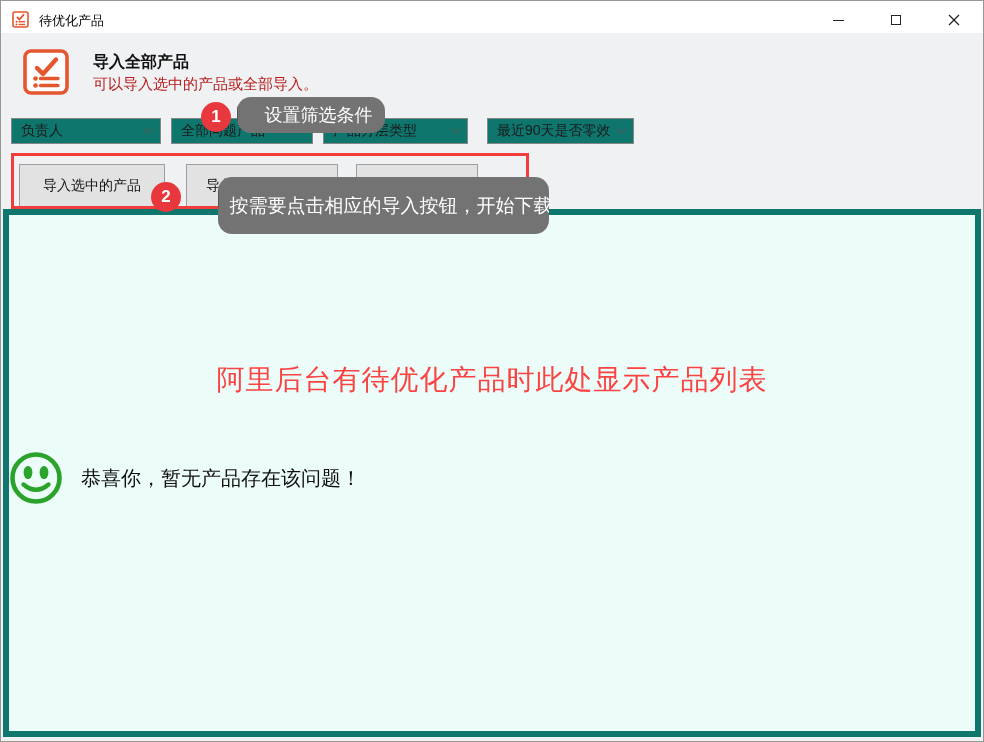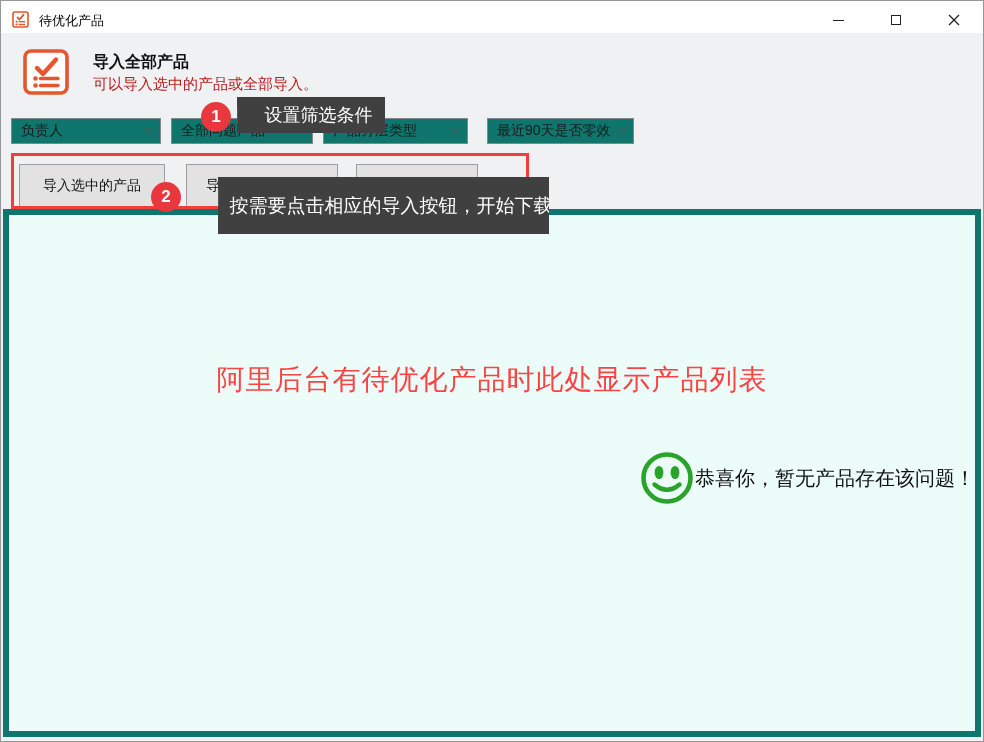--- a/index.html
+++ b/index.html
@@ -45,36 +45,36 @@
   .btn-2{left:185px;width:152px;}
   .btn-3{left:355px;width:122px;}
   
   .step-badge{
     position:absolute;width:30px;height:30px;border-radius:50%;background:#e8383d;color:#fff;
     font-size:17px;font-weight:bold;display:flex;align-items:center;justify-content:center;z-index:6;
   }
   .badge-1{left:200px;top:101px;}
   .badge-2{left:150px;top:181px;}
   .tooltip{
-    position:absolute;background:#404040;color:#fff;border-radius:0;z-index:5;
+    position:absolute;background:#737373;color:#fff;border-radius:14px;z-index:5;
     display:flex;align-items:center;justify-content:center;white-space:nowrap;overflow:hidden;padding-left:15px;
   }
   .tooltip::before{content:"";position:absolute;left:-10px;width:0;height:0;
     border-top:9px solid transparent;border-bottom:9px solid transparent;border-right:11px solid #57575a;}
   .tip-1{left:236px;top:96px;width:148px;height:36px;font-size:18px;}
   .tip-1::before{top:9px;}
   .tip-2{left:217px;top:176px;width:331px;height:57px;font-size:19px;}
   .tip-2::before{top:13px;}
   
   .content-area{
     position:absolute;left:2px;top:208px;width:978px;height:528px;
     background:#ecfcf9;border:6px solid #0f766e;z-index:1;
   }
   .content-note{margin-top:146px;text-align:center;font-size:28px;color:#fa4343;letter-spacing:1px;}
-  .empty-row{margin-top:52px;display:flex;align-items:center;justify-content:flex-end;gap:1px;}
+  .empty-row{margin-top:52px;display:flex;align-items:center;justify-content:flex-start;gap:18px;}
   .empty-message{font-size:20px;color:#111;}
 </style>
 </head>
 <body>
 
 <div class="window">
 
   <div class="titlebar">
     <svg class="titlebar-icon" viewBox="0 0 17 17">
       <rect x="1" y="1" width="15" height="15" rx="2" fill="#fff" stroke="#e4572e" stroke-width="1.6"></rect>

